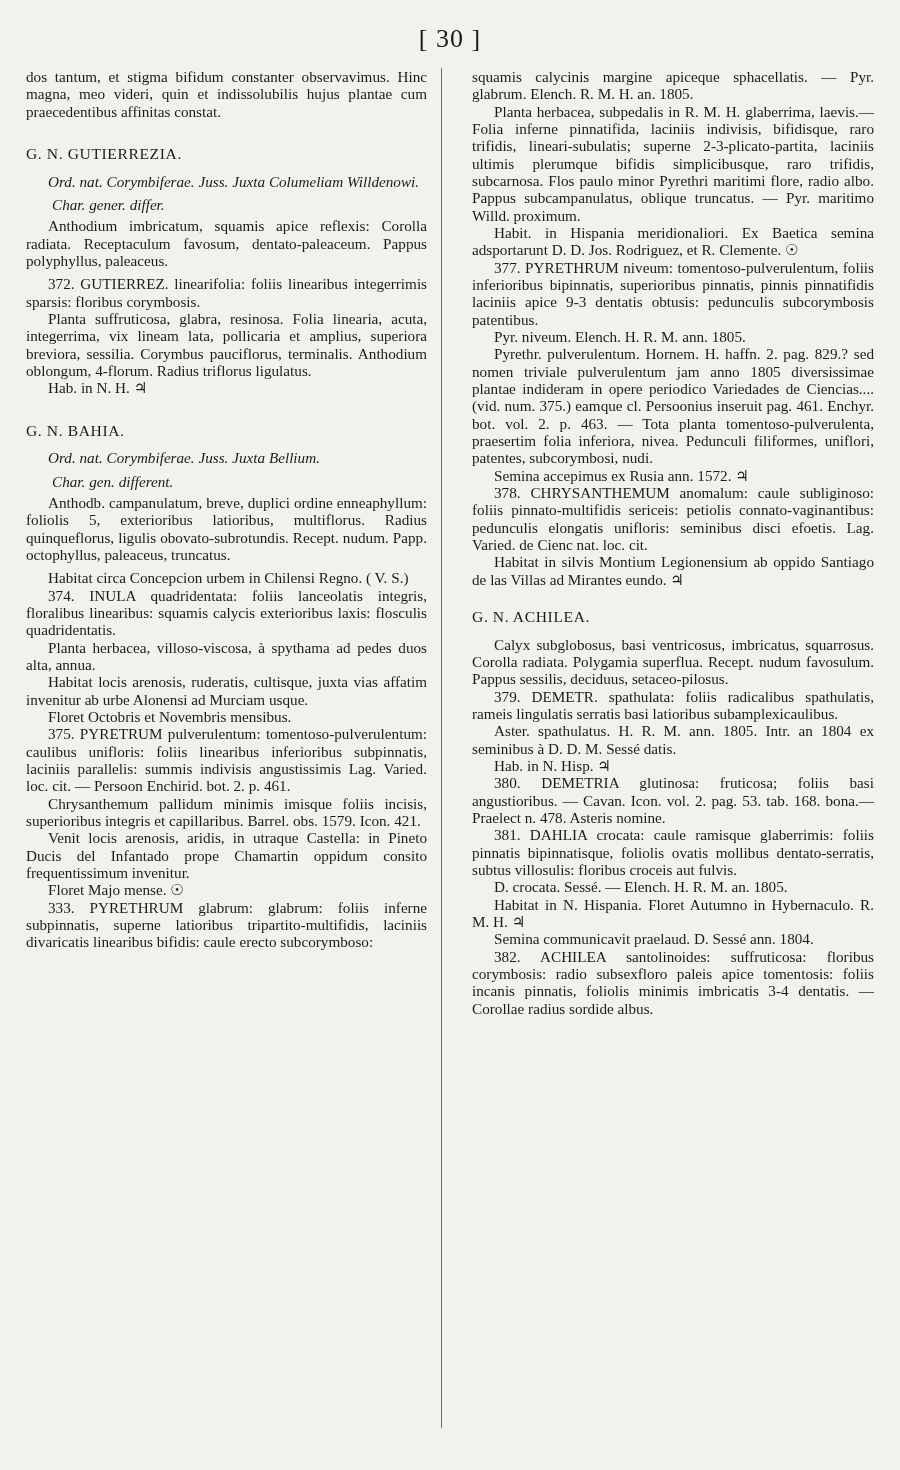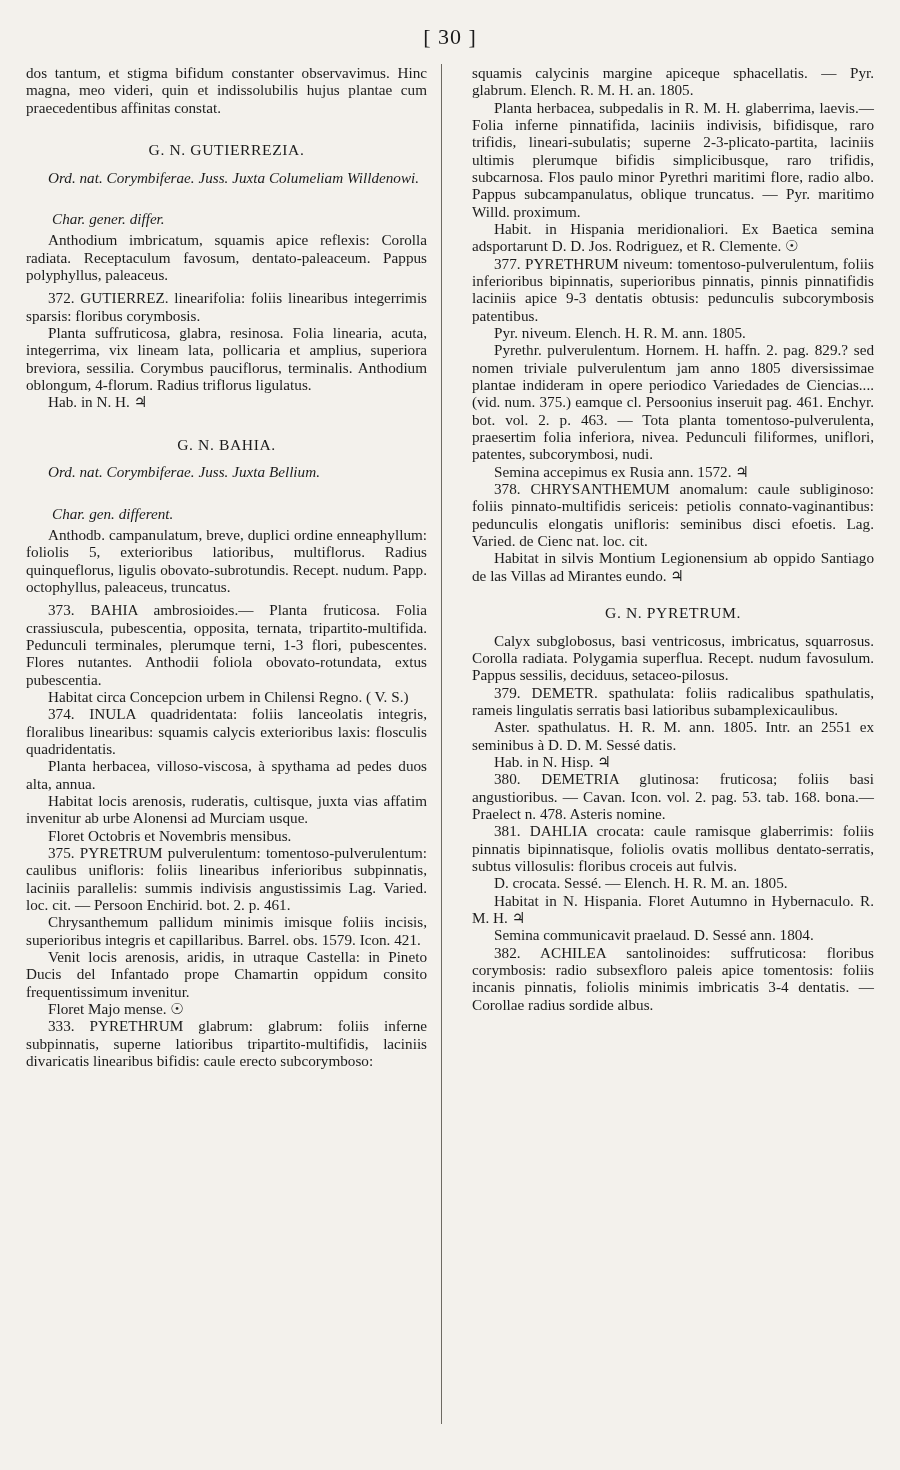--- a/index.html
+++ b/index.html
@@ -11,21 +11,21 @@
     overflow:hidden;
   }
   .page{
     position:relative;
     width:900px;height:1470px;
     box-sizing:border-box;
     padding:18px 26px 12px 26px;
   }
   .page-number{
     text-align:center;
-    font-size:22px;
+    font-size:26px;
     letter-spacing:1px;
     margin:6px 0 14px 0;
     font-family:"Liberation Serif", serif;
   }
   .columns{
     display:flex;
     gap:16px;
     height:1360px;
   }
   .col{
@@ -36,27 +36,27 @@
     text-align:justify;
     hyphens:none;
   }
   .col.left{padding-right:14px;border-right:1px solid #6d6a62;}
   .col.right{padding-left:14px;}
   p{margin:0 0 0 0;text-indent:0;}
   .ind{text-indent:22px;}
   .sc{font-variant:small-caps;letter-spacing:.5px;}
   .it{font-style:italic;}
   .head{
-    text-align:center;
+    text-align:left;
     margin:14px 0 10px 0;
     font-size:15.6px;
     letter-spacing:.6px;
   }
   .subhead{
-    margin:24px 0 4px 0;
+    margin:6px 0 4px 0;
     text-indent:26px;
     font-style:italic;
   }
   .spacer{height:11px;}
   .spacer-sm{height:6px;}
 </style>
 </head>
 <body>
 
 <div class="page">
@@ -75,21 +75,20 @@
       <div class="spacer-sm"></div>
       <p class="ind">372. GUTIERREZ. linearifolia: foliis linearibus integerrimis sparsis: floribus corymbosis.</p>
       <p class="ind">Planta suffruticosa, glabra, resinosa. Folia linearia, acuta, integerrima, vix lineam lata, pollicaria et amplius, superiora breviora, sessilia. Corymbus pauciflorus, terminalis. Anthodium oblongum, 4-florum. Radius triflorus ligulatus.</p>
       <p class="ind">Hab. in N. H. ♃</p>
       <div class="spacer"></div>
       <p class="head sc">G. N. BAHIA.</p>
       <p class="ind it">Ord. nat. Corymbiferae. Juss. Juxta Bellium.</p>
       <p class="subhead">Char. gen. different.</p>
       <p class="ind">Anthodb. campanulatum, breve, duplici ordine enneaphyllum: foliolis 5, exterioribus latioribus, multiflorus. Radius quinqueflorus, ligulis obovato-subrotundis. Recept. nudum. Papp. octophyllus, paleaceus, truncatus.</p>
       <div class="spacer-sm"></div>
-      <p class="ind">373. BAHIA ambrosioides.— Planta fruticosa. Folia crassiuscula, pubescentia, opposita, ternata, tripartito-multifida. Pedunculi terminales, plerumque terni, 1-3 flori, pubescentes. Flores nutantes. Anthodii foliola obovato-rotundata, extus pubescentia.</p>
       <p class="ind">Habitat circa Concepcion urbem in Chilensi Regno. ( V. S.)</p>
       <p class="ind">374. INULA quadridentata: foliis lanceolatis integris, floralibus linearibus: squamis calycis exterioribus laxis: flosculis quadridentatis.</p>
       <p class="ind">Planta herbacea, villoso-viscosa, à spythama ad pedes duos alta, annua.</p>
       <p class="ind">Habitat locis arenosis, ruderatis, cultisque, juxta vias affatim invenitur ab urbe Alonensi ad Murciam usque.</p>
       <p class="ind">Floret Octobris et Novembris mensibus.</p>
       <p class="ind">375. PYRETRUM pulverulentum: tomentoso-pulverulentum: caulibus unifloris: foliis linearibus inferioribus subpinnatis, laciniis parallelis: summis indivisis angustissimis Lag. Varied. loc. cit. — Persoon Enchirid. bot. 2. p. 461.</p>
       <p class="ind">Chrysanthemum pallidum minimis imisque foliis incisis, superioribus integris et capillaribus. Barrel. obs. 1579. Icon. 421.</p>
       <p class="ind">Venit locis arenosis, aridis, in utraque Castella: in Pineto Ducis del Infantado prope Chamartin oppidum consito frequentissimum invenitur.</p>
       <p class="ind">Floret Majo mense. ☉</p>
       <p class="ind">333. PYRETHRUM glabrum: glabrum: foliis inferne subpinnatis, superne latioribus tripartito-multifidis, laciniis divaricatis linearibus bifidis: caule erecto subcorymboso:</p>
@@ -99,24 +98,24 @@
       <p>squamis calycinis margine apiceque sphacellatis. — Pyr. glabrum. Elench. R. M. H. an. 1805.</p>
       <p class="ind">Planta herbacea, subpedalis in R. M. H. glaberrima, laevis.— Folia inferne pinnatifida, laciniis indivisis, bifidisque, raro trifidis, lineari-subulatis; superne 2-3-plicato-partita, laciniis ultimis plerumque bifidis simplicibusque, raro trifidis, subcarnosa. Flos paulo minor Pyrethri maritimi flore, radio albo. Pappus subcampanulatus, oblique truncatus. — Pyr. maritimo Willd. proximum.</p>
       <p class="ind">Habit. in Hispania meridionaliori. Ex Baetica semina adsportarunt D. D. Jos. Rodriguez, et R. Clemente. ☉</p>
       <p class="ind">377. PYRETHRUM niveum: tomentoso-pulverulentum, foliis inferioribus bipinnatis, superioribus pinnatis, pinnis pinnatifidis laciniis apice 9-3 dentatis obtusis: pedunculis subcorymbosis patentibus.</p>
       <p class="ind">Pyr. niveum. Elench. H. R. M. ann. 1805.</p>
       <p class="ind">Pyrethr. pulverulentum. Hornem. H. haffn. 2. pag. 829.? sed nomen triviale pulverulentum jam anno 1805 diversissimae plantae indideram in opere periodico Variedades de Ciencias.... (vid. num. 375.) eamque cl. Persoonius inseruit pag. 461. Enchyr. bot. vol. 2. p. 463. — Tota planta tomentoso-pulverulenta, praesertim folia inferiora, nivea. Pedunculi filiformes, uniflori, patentes, subcorymbosi, nudi.</p>
       <p class="ind">Semina accepimus ex Rusia ann. 1572. ♃</p>
       <p class="ind">378. CHRYSANTHEMUM anomalum: caule subliginoso: foliis pinnato-multifidis sericeis: petiolis connato-vaginantibus: pedunculis elongatis unifloris: seminibus disci efoetis. Lag. Varied. de Cienc nat. loc. cit.</p>
       <p class="ind">Habitat in silvis Montium Legionensium ab oppido Santiago de las Villas ad Mirantes eundo. ♃</p>
       <div class="spacer-sm"></div>
-      <p class="head sc">G. N. PYRETRUM.</p>
+      <p class="head sc">G. N. ACHILEA.</p>
       <p class="ind">Calyx subglobosus, basi ventricosus, imbricatus, squarrosus. Corolla radiata. Polygamia superflua. Recept. nudum favosulum. Pappus sessilis, deciduus, setaceo-pilosus.</p>
       <p class="ind">379. DEMETR. spathulata: foliis radicalibus spathulatis, rameis lingulatis serratis basi latioribus subamplexicaulibus.</p>
-      <p class="ind">Aster. spathulatus. H. R. M. ann. 1805. Intr. an 2551 ex seminibus à D. D. M. Sessé datis.</p>
+      <p class="ind">Aster. spathulatus. H. R. M. ann. 1805. Intr. an 1804 ex seminibus à D. D. M. Sessé datis.</p>
       <p class="ind">Hab. in N. Hisp. ♃</p>
       <p class="ind">380. DEMETRIA glutinosa: fruticosa; foliis basi angustioribus. — Cavan. Icon. vol. 2. pag. 53. tab. 168. bona.—Praelect n. 478. Asteris nomine.</p>
       <p class="ind">381. DAHLIA crocata: caule ramisque glaberrimis: foliis pinnatis bipinnatisque, foliolis ovatis mollibus dentato-serratis, subtus villosulis: floribus croceis aut fulvis.</p>
       <p class="ind">D. crocata. Sessé. — Elench. H. R. M. an. 1805.</p>
       <p class="ind">Habitat in N. Hispania. Floret Autumno in Hybernaculo. R. M. H. ♃</p>
       <p class="ind">Semina communicavit praelaud. D. Sessé ann. 1804.</p>
       <p class="ind">382. ACHILEA santolinoides: suffruticosa: floribus corymbosis: radio subsexfloro paleis apice tomentosis: foliis incanis pinnatis, foliolis minimis imbricatis 3-4 dentatis. — Corollae radius sordide albus.</p>
     </div>
 
   </div>

